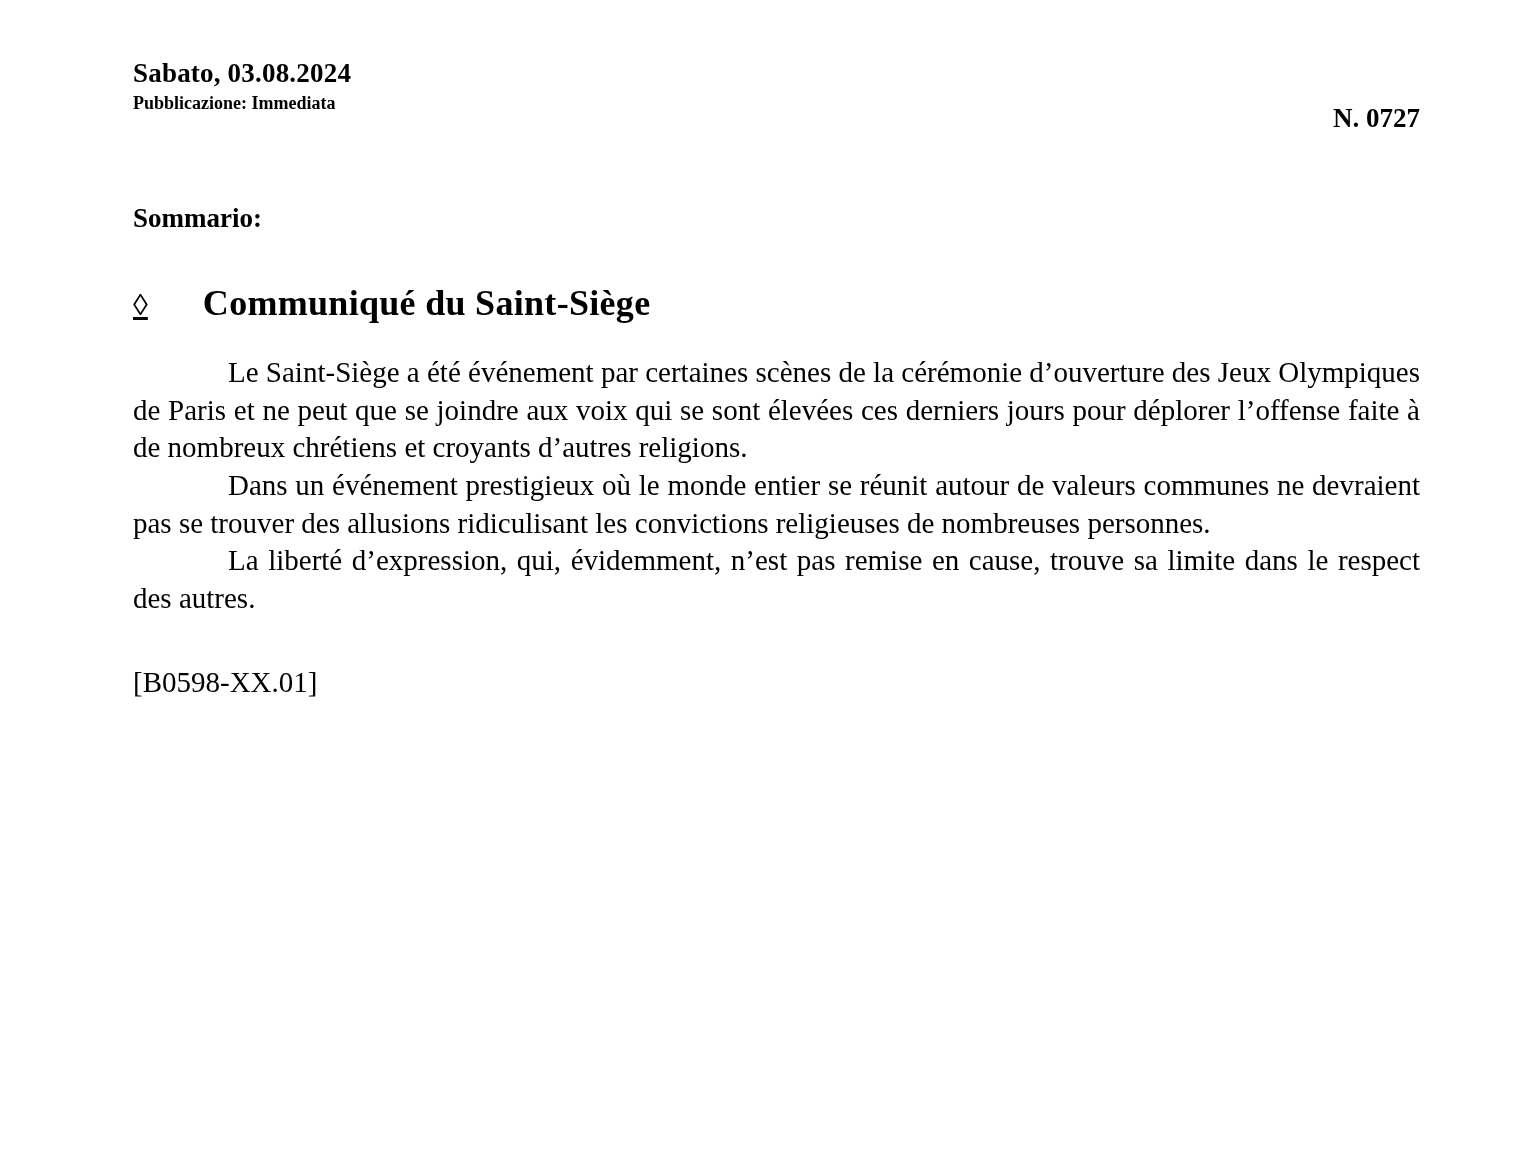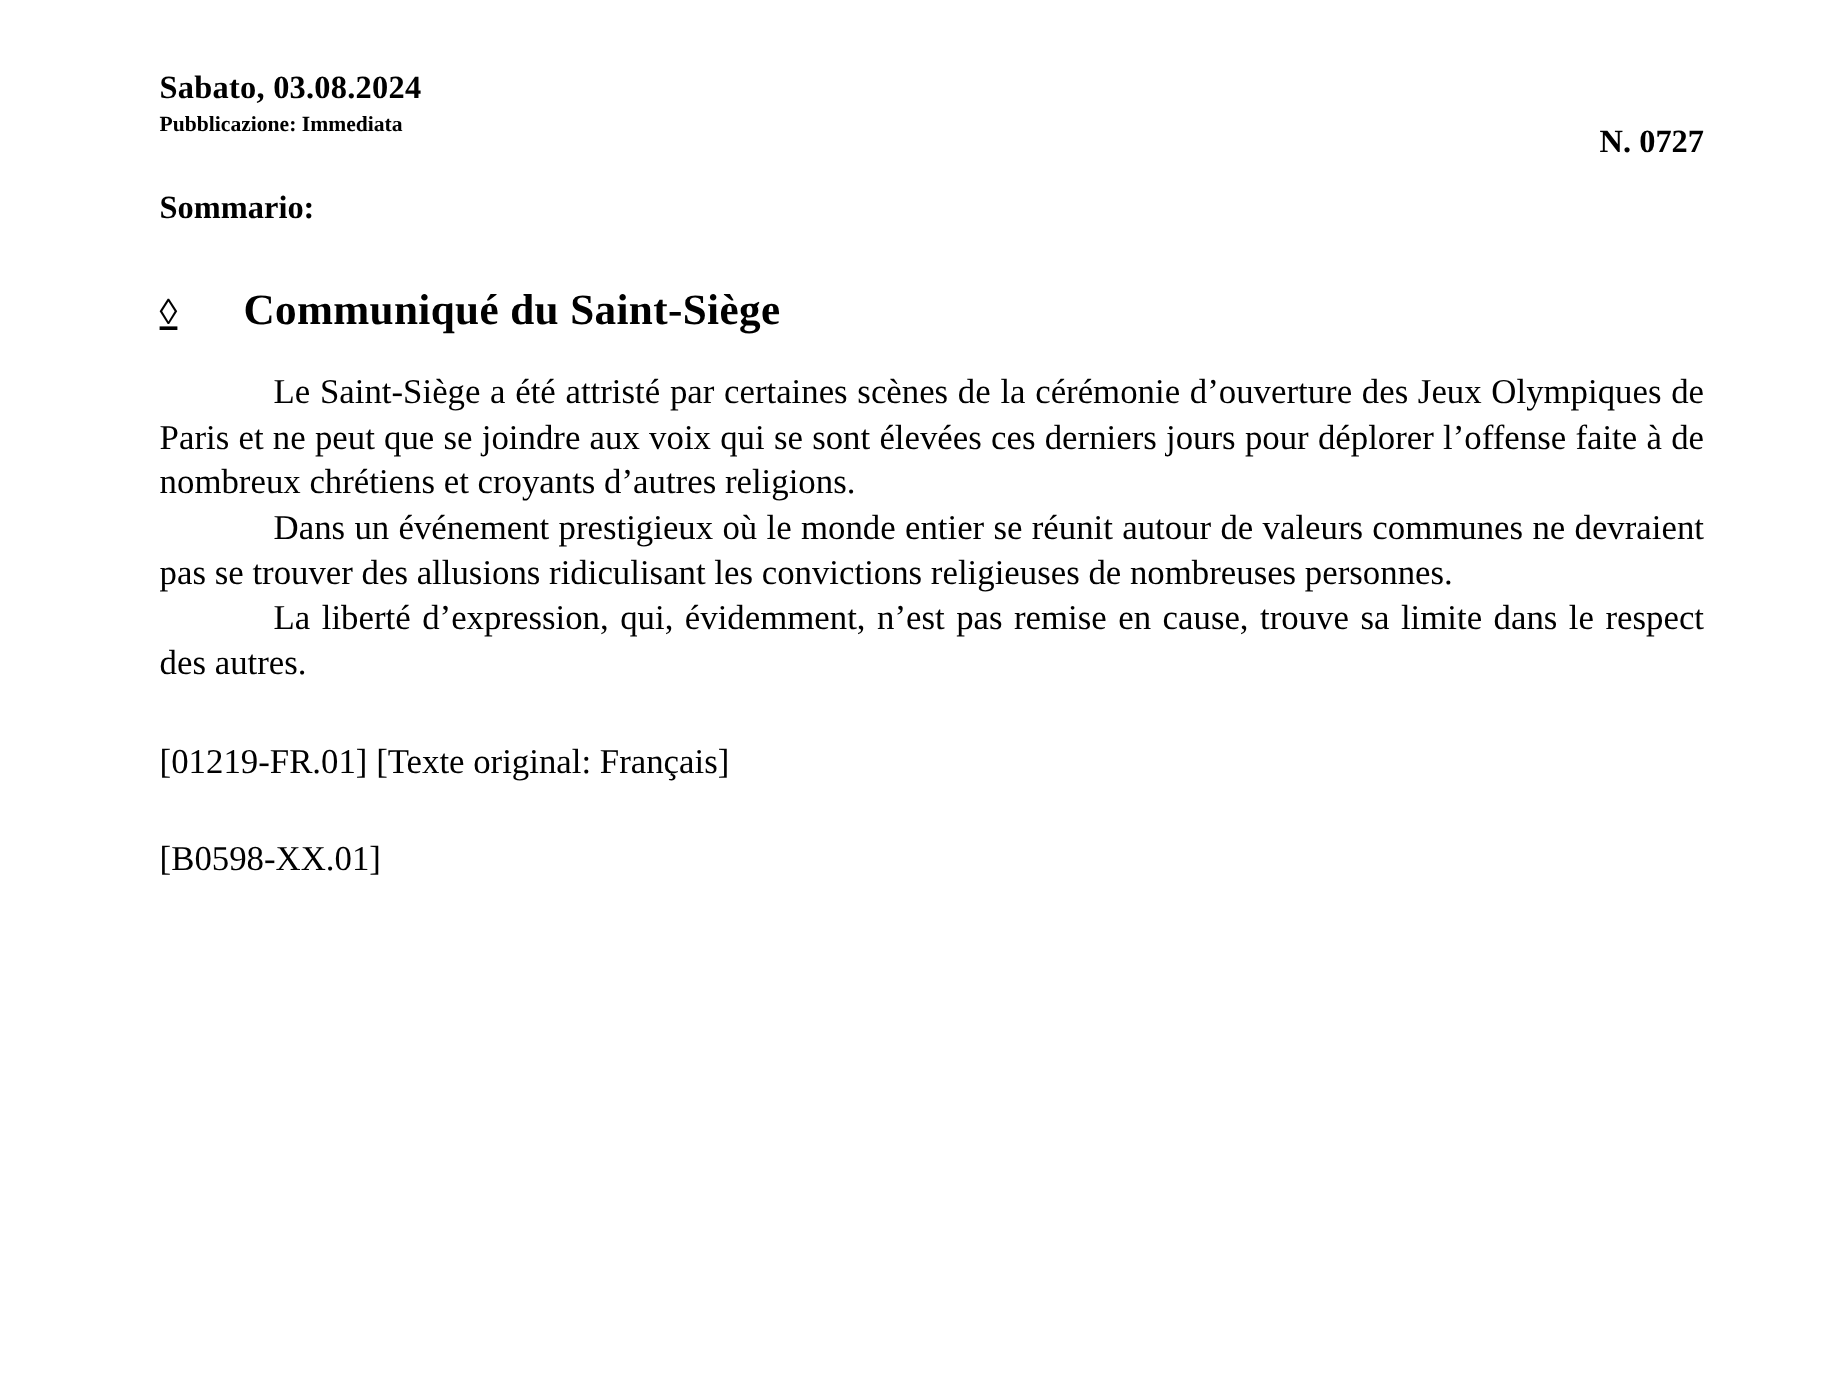--- a/index.html
+++ b/index.html
@@ -38,20 +38,21 @@
     font-weight: bold;
   }
   .pub-line {
     font-size: 18px;
     font-weight: bold;
     margin-top: 4px;
   }
   .sommario {
     font-size: 27px;
     font-weight: bold;
+    margin-top: 45px;
   }
   .summary-heading {
     margin-top: 48px;
     display: flex;
     align-items: baseline;
     font-size: 36px;
     font-weight: bold;
   }
   .summary-heading .diamond {
     text-decoration: underline;
@@ -98,21 +99,20 @@
 
   <div class="sommario">Sommario:</div>
 
   <div class="summary-heading">
     <span class="diamond">◊</span>
     <span class="gap"></span>
     <span class="heading-text">Communiqué du Saint-Siège</span>
   </div>
 
   <div class="body-block">
-    <p>Le Saint-Siège a été attristé par certaines scènes de la cérémonie d’ouverture des Jeux Olympiques de Paris et ne peut que se joindre aux voix qui se sont élevées ces derniers jours pour déplorer l’offense faite à de nombreux chrétiens et croyants d’autres religions.</p>
+    <p>Le Saint-Siège a été événement par certaines scènes de la cérémonie d’ouverture des Jeux Olympiques de Paris et ne peut que se joindre aux voix qui se sont élevées ces derniers jours pour déplorer l’offense faite à de nombreux chrétiens et croyants d’autres religions.</p>
     <p>Dans un événement prestigieux où le monde entier se réunit autour de valeurs communes ne devraient pas se trouver des allusions ridiculisant les convictions religieuses de nombreuses personnes.</p>
     <p>La liberté d’expression, qui, évidemment, n’est pas remise en cause, trouve sa limite dans le respect des autres.</p>
   </div>
 
-  <div class="ref-line">[01219-FR.01] [Texte original: Français]</div>
   <div class="ref-line second">[B0598-XX.01]</div>
 
 </div>
 
 </body></html>

